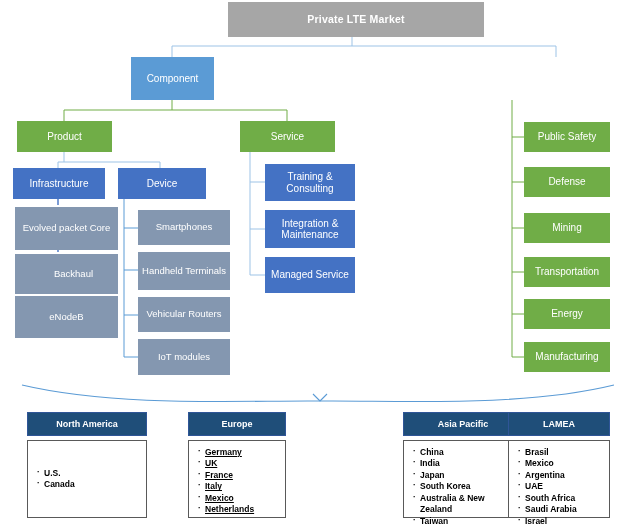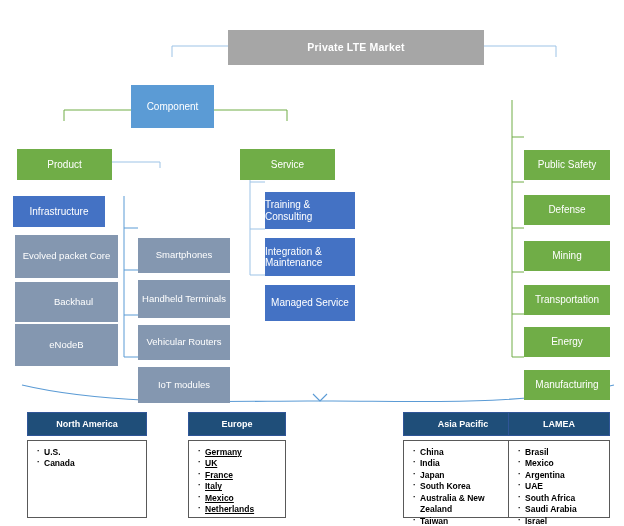--- a/index.html
+++ b/index.html
@@ -12,25 +12,24 @@
   }
   #canvas{position:absolute;left:0;top:0;width:624px;height:526px;}
   svg.lines{position:absolute;left:0;top:0;width:624px;height:526px;pointer-events:none;}
 
   .node{
     position:absolute;
     box-sizing:border-box;
     display:flex;
     align-items:center;
     justify-content:center;
-    text-align:left;
+    text-align:center;
     color:#ffffff;
     line-height:1.15;
     z-index:3;
-    margin-top:28px;
   }
 
   .n-root{
     background:#a6a6a6;
     color:#ffffff;
     font-weight:bold;
     font-size:10.5px;
     letter-spacing:.2px;
   }
   .n-blue-light{
@@ -75,21 +74,21 @@
     margin-top:4px;
     padding:6px 8px;
     color:#000000;
     font-size:8.5px;
     font-weight:bold;
     line-height:1.35;
   }
   .region-body.center-v{
     display:flex;
     flex-direction:column;
-    justify-content:flex-start;
+    justify-content:center;
   }
   .region-body ul{
     list-style:none;
     margin:0;padding:0;
   }
   .region-body li{
     position:relative;
     padding-left:8px;
     white-space:normal;
   }
@@ -139,20 +138,23 @@
   </div>
 
   <div class="node n-green" style="left:240px;top:121px;width:95px;height:31px;">
     <span>Service</span>
   </div>
 
   <div class="node n-blue-dark" style="left:13px;top:168px;width:92px;height:31px;">
     <span>Infrastructure</span>
   </div>
 
+  <div class="node n-blue-dark" style="left:118px;top:168px;width:88px;height:31px;">
+    <span>Device</span>
+  </div>
 
   <div class="node n-grey" style="left:15px;top:207px;width:103px;height:43px;">
     <span>Evolved packet Core</span>
   </div>
   <div class="node n-grey" style="left:15px;top:254px;width:103px;height:40px;padding-left:14px;">
     <span>Backhaul</span>
   </div>
   <div class="node n-grey" style="left:15px;top:296px;width:103px;height:42px;">
     <span>eNodeB</span>
   </div>

